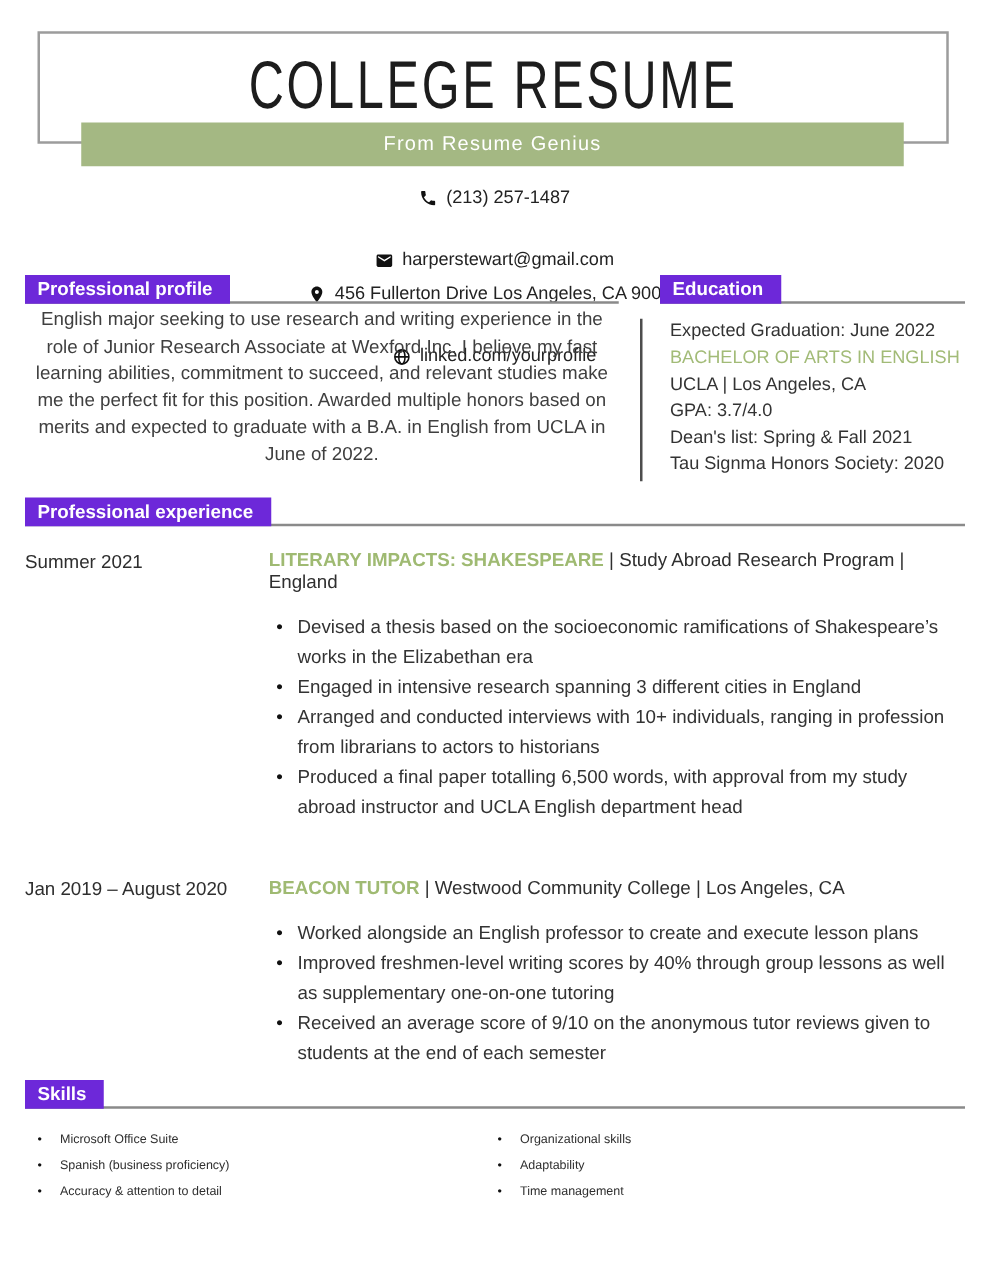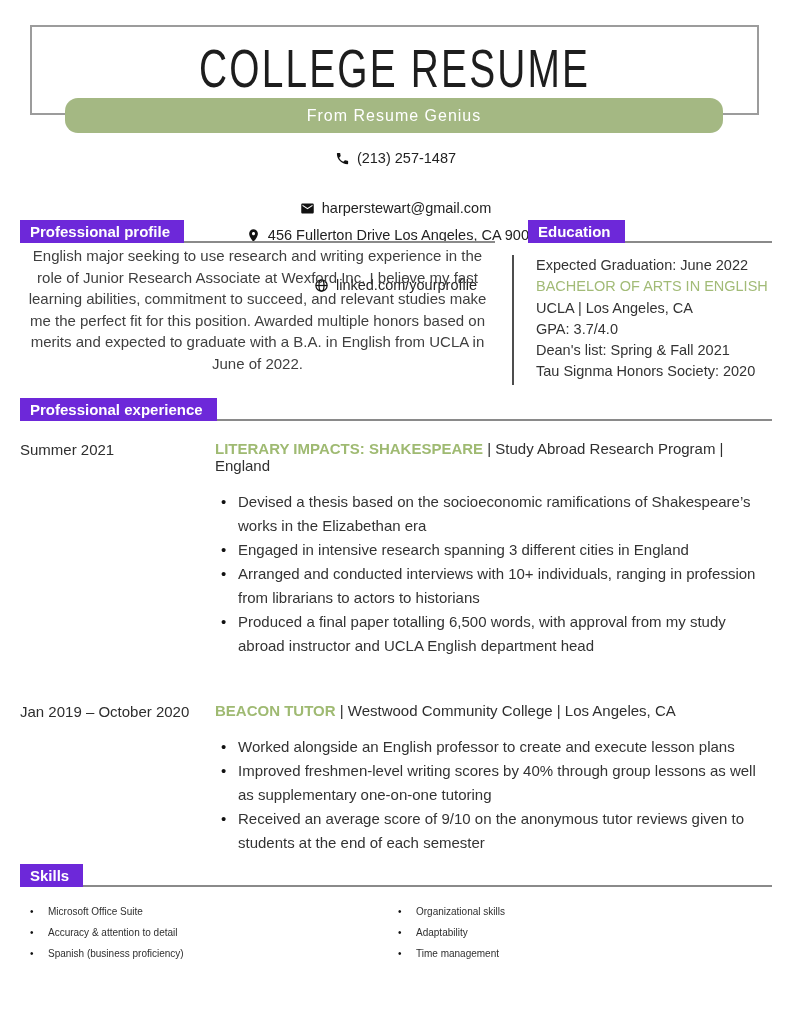--- a/index.html
+++ b/index.html
@@ -16,21 +16,20 @@
   .doc-title {
     margin-top:10px; display:inline-block;
     transform:scaleX(.72); transform-origin:center;
     font-size:54px; font-weight:400; letter-spacing:3px; color:#1d1d1d;
     white-space:nowrap;
   }
   .banner {
     position:absolute; left:65px; top:98px; width:658px; height:35px;
     background:#a4b883; display:flex; align-items:center; justify-content:center;
     z-index:2;
-    border-radius:13px;
   }
   .banner-text { color:#ffffff; font-size:16px; letter-spacing:1px; font-weight:400; }
 
   
   .contact { position:absolute; left:0; top:150px; width:791px; }
   .contact-row { display:flex; align-items:center; gap:34px; margin-bottom:11px;flex-direction:column; }
   .contact-item { display:flex; align-items:center; gap:7px; font-size:14.5px; color:#222; }
   .cicon { width:15px; height:15px; flex:0 0 auto; }
   .cicon svg { width:15px; height:15px; display:block; }
 
@@ -164,43 +163,43 @@
         <ul class="bullets">
             <li>Devised a thesis based on the socioeconomic ramifications of Shakespeare’s works in the Elizabethan era</li>
             <li>Engaged in intensive research spanning 3 different cities in England</li>
             <li>Arranged and conducted interviews with 10+ individuals, ranging in profession from librarians to actors to historians</li>
             <li>Produced a final paper totalling 6,500 words, with approval from my study abroad instructor and UCLA English department head</li>
           </ul>
       </div>
     </div>
 
     <div class="job job-2">
-      <div class="job-dates">Jan 2019 – October 2020</div>
+      <div class="job-dates">Jan 2019 – August 2020</div>
       <div class="job-main">
         <div class="job-titleline">
           <span class="job-title">BEACON TUTOR</span><span> | Westwood Community College | Los Angeles, CA</span>
         </div>
         <ul class="bullets">
             <li>Worked alongside an English professor to create and execute lesson plans</li>
             <li>Improved freshmen-level writing scores by 40% through group lessons as well as supplementary one-on-one tutoring</li>
             <li>Received an average score of 9/10 on the anonymous tutor reviews given to students at the end of each semester</li>
           </ul>
       </div>
     </div>
   </div>
 
   <div class="skills">
     <div class="sec-head">
       <span class="sec-badge">Skills</span>
     </div>
     <div class="skills-cols">
       <ul class="skills-col skills-col-left">
           <li>Microsoft Office Suite</li>
+          <li>Spanish (business proficiency)</li>
           <li>Accuracy &amp; attention to detail</li>
-          <li>Spanish (business proficiency)</li>
         </ul>
       <ul class="skills-col">
           <li>Organizational skills</li>
           <li>Adaptability</li>
           <li>Time management</li>
         </ul>
     </div>
   </div>
 
 </div>

